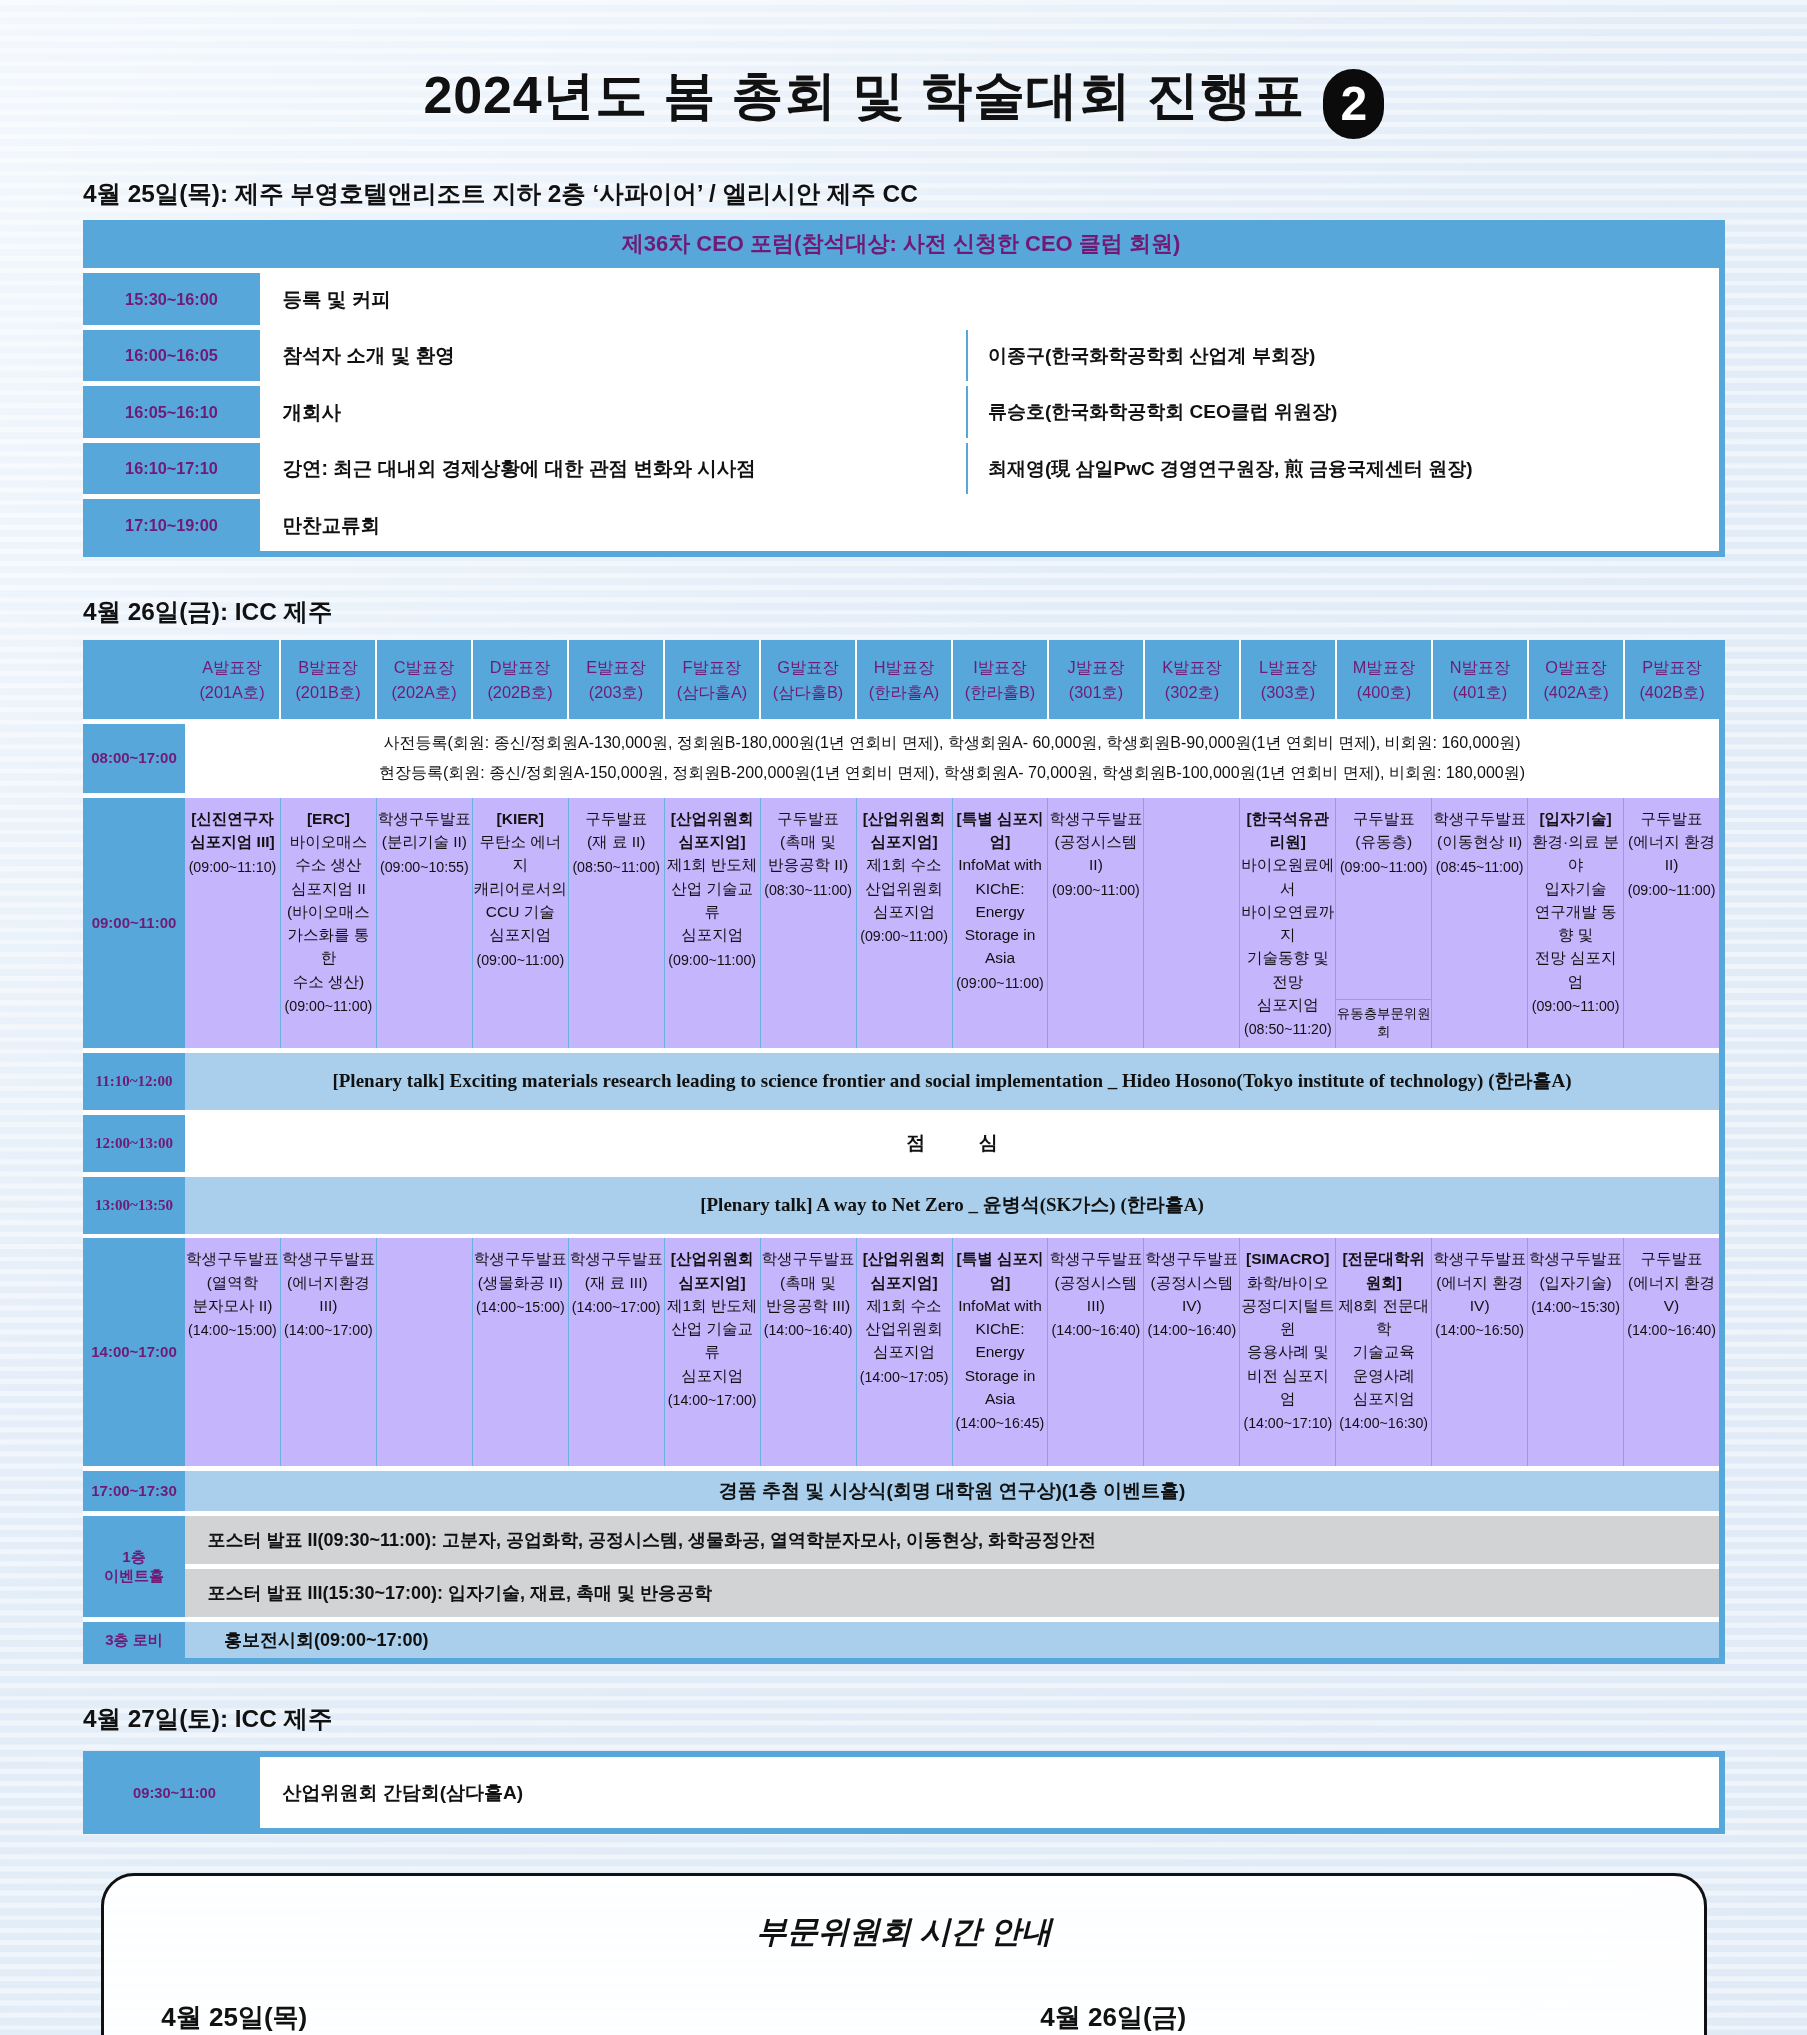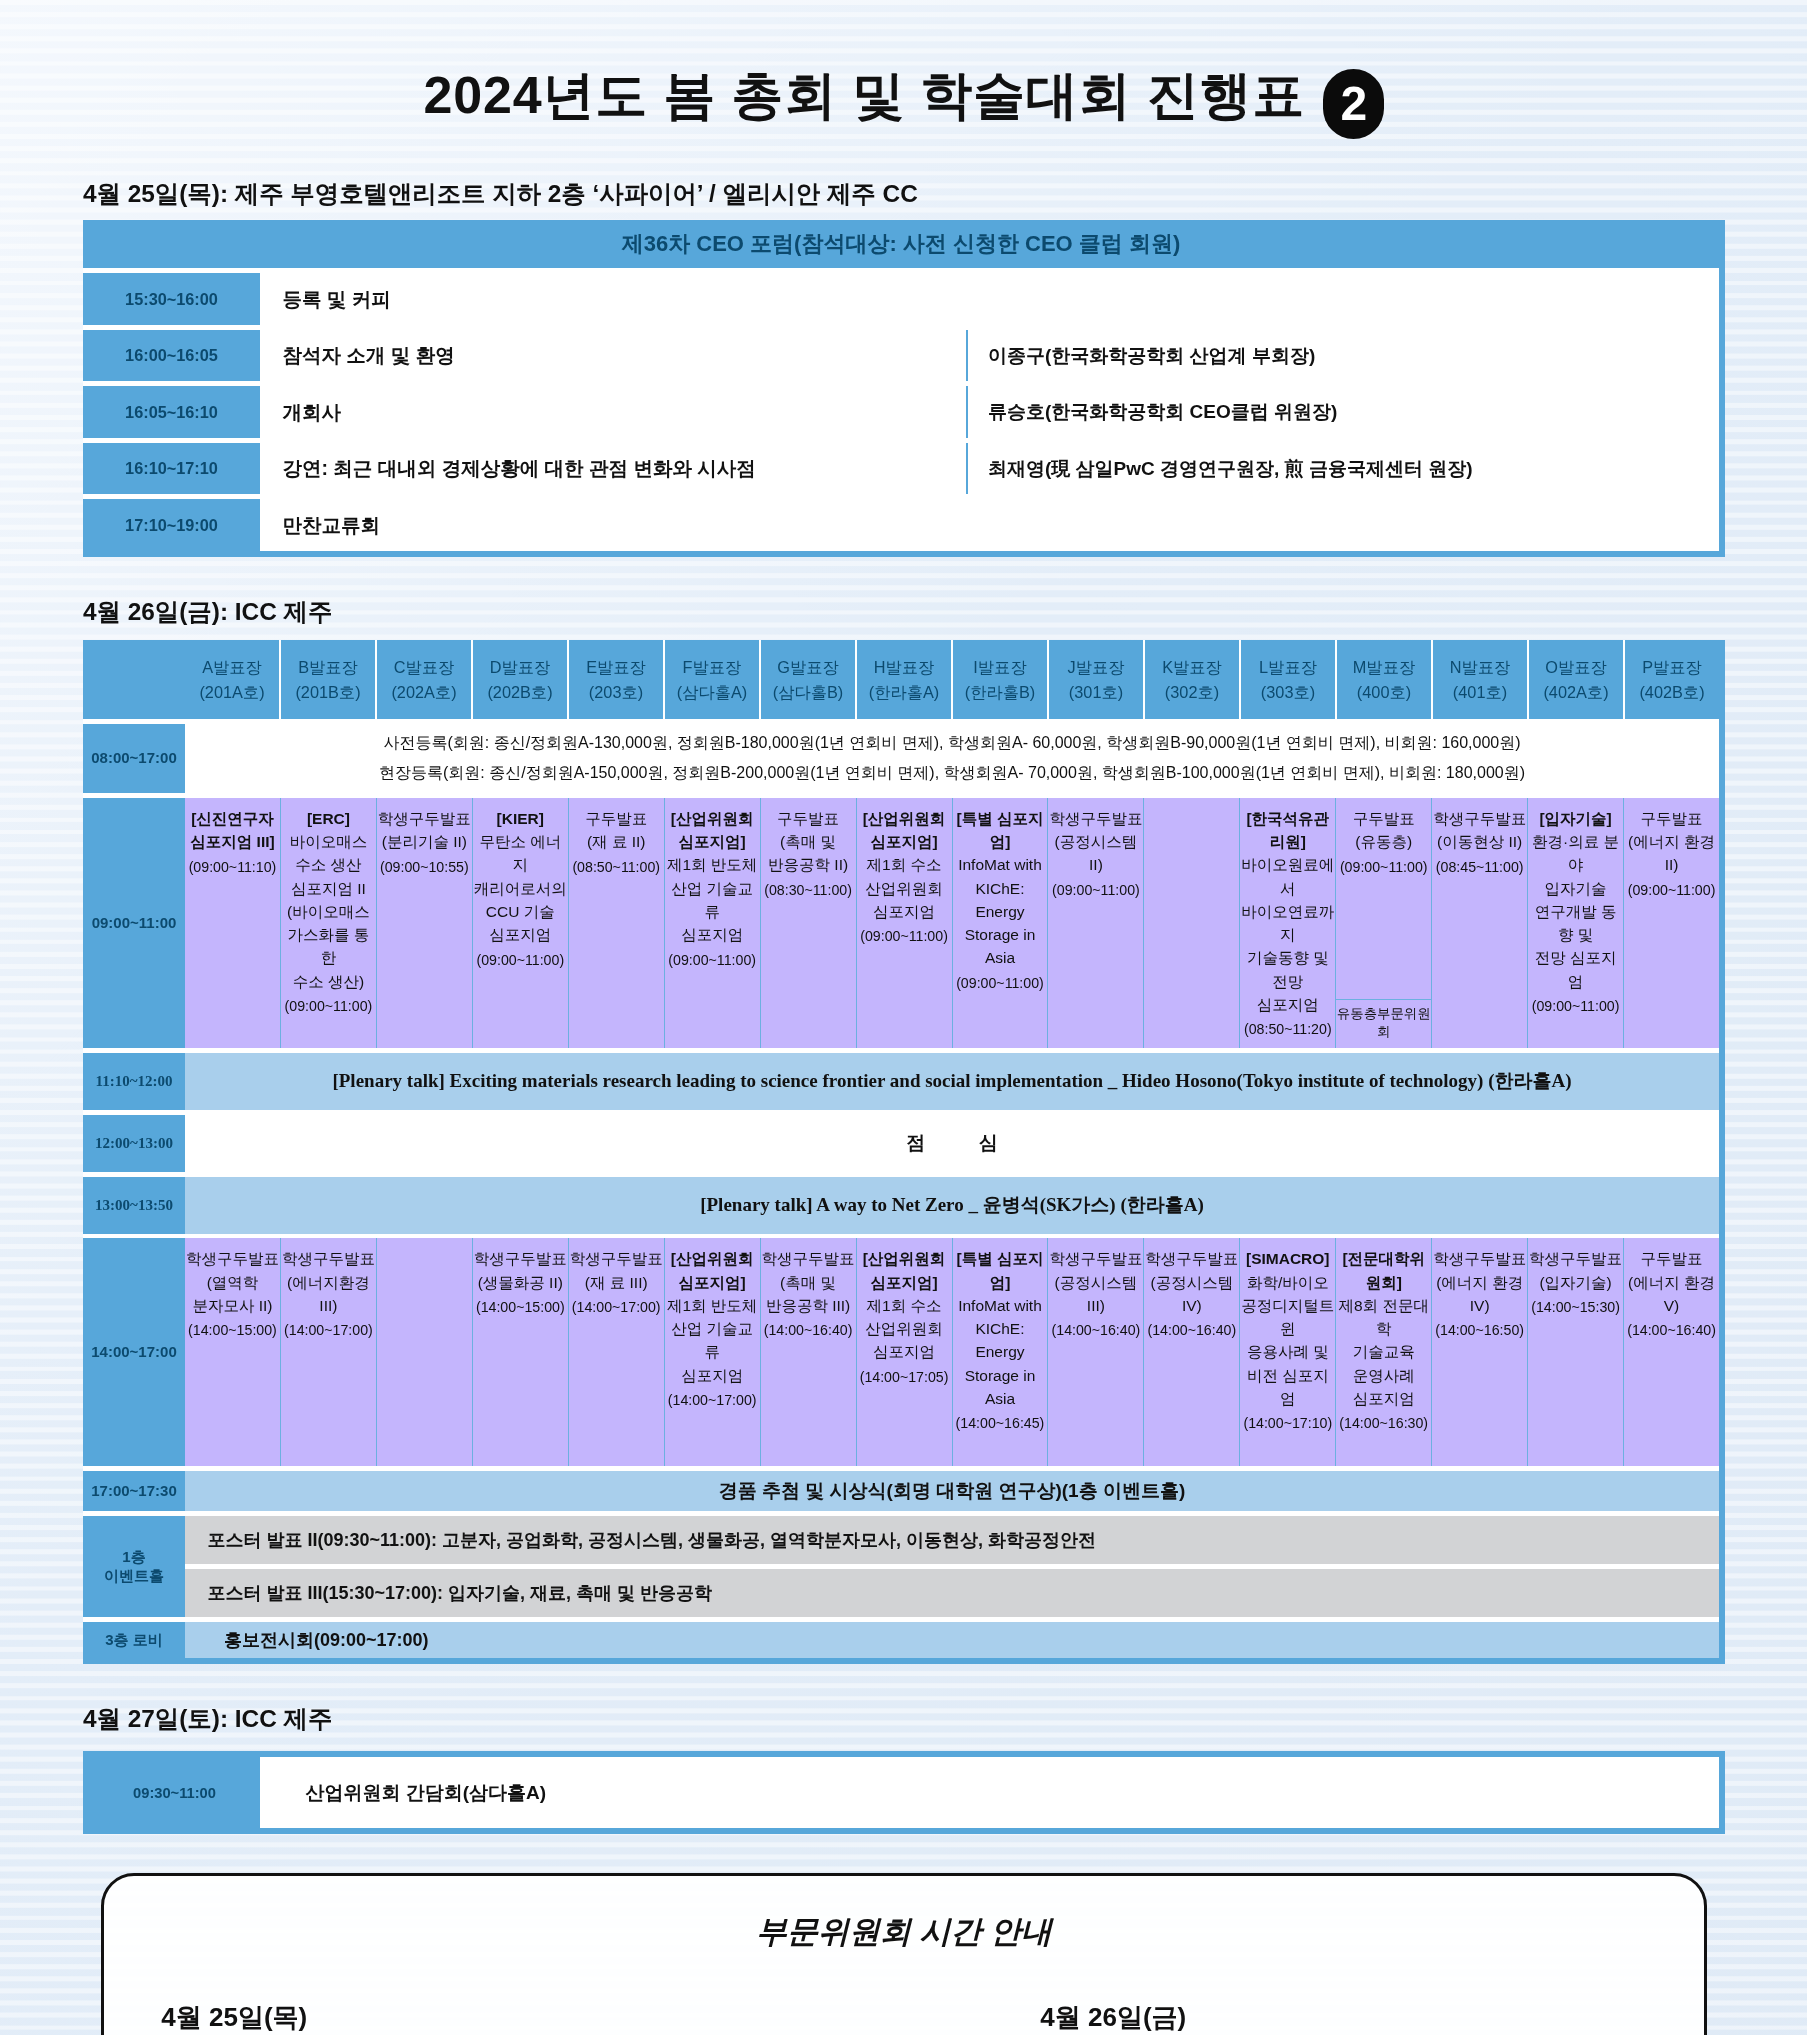--- a/index.html
+++ b/index.html
@@ -14,21 +14,21 @@
   
   .title-wrap{padding-top:61px;text-align:center;white-space:nowrap;}
   .main-title{display:inline-block;font-size:52px;font-weight:bold;letter-spacing:0.8px;}
   .badge{display:inline-block;vertical-align:-7.3px;margin-left:18.3px;width:61px;height:70px;
     background:#0b0b0b;border-radius:32px;color:#fff;font-size:48px;font-weight:bold;
     line-height:70px;text-align:center;}
   
   .sect{font-size:24.4px;font-weight:bold;margin-top:39px;}
   
   .tbl{background:#fff;border-right:6.5px solid #57a7da;border-bottom:6.5px solid #57a7da;}
-  .blue{background:#57a7da;color:#0c4a6e;}
+  .blue{background:#57a7da;color:#701a75;}
   .lightblue{background:#a9cfec;}
   .grey{background:#d2d3d5;}
   
   .ceo{margin-top:10.2px;}
   .ceo-head{height:48px;display:flex;align-items:center;justify-content:center;
     font-size:22px;font-weight:bold;}
   .crow{display:flex;margin-top:4.9px;}
   .ctime{flex:none;width:177px;display:flex;align-items:center;justify-content:center;
     font-size:16.3px;font-weight:bold;}
   .cact{flex:1;display:flex;align-items:center;font-size:19.5px;font-weight:bold;
@@ -65,21 +65,21 @@
   .c-sub{margin-top:auto;border-top:1.6px solid #6cb0e0;font-size:13.4px;padding:5.7px 0 6.5px;}
   .c-sub:empty{display:none;}
   .eh-content{flex:1;display:flex;flex-direction:column;}
   .eh-row{flex:1;display:flex;align-items:center;font-size:18px;font-weight:bold;padding-left:22.4px;}
   .eh-row + .eh-row{margin-top:4.9px;}
   .r-poster{height:101px;}
   .r-lobby{height:36px;}
   .r-lobby .eh-row{padding-left:39px;}
   
   .t27{margin-top:16.3px;border:6.5px solid #57a7da;background:#fff;}
-  .t27 .crow{margin-top:0;gap:23px;}
+  .t27 .crow{margin-top:0;}
   .t27 .ctime{width:171px;font-size:14.7px;min-height:71px;}
   .t27 .cact{font-size:19px;}
   
   .combox{margin:39px 18.3px 0 18.3px;background:rgba(255,255,255,.92);border:3.7px solid #111;
     border-radius:33px;min-height:562px;padding:35px 0 28.5px 57px;box-sizing:border-box;}
   .combox-title{text-align:center;font-size:31px;font-weight:bold;margin-right:57px;font-style:italic;}
   .com-cols{display:flex;margin-top:47px;}
   .com-left{flex:none;width:879px;}
   .com-right{flex:1;}
   .com-day{font-size:26px;font-weight:bold;margin-bottom:39px;}

